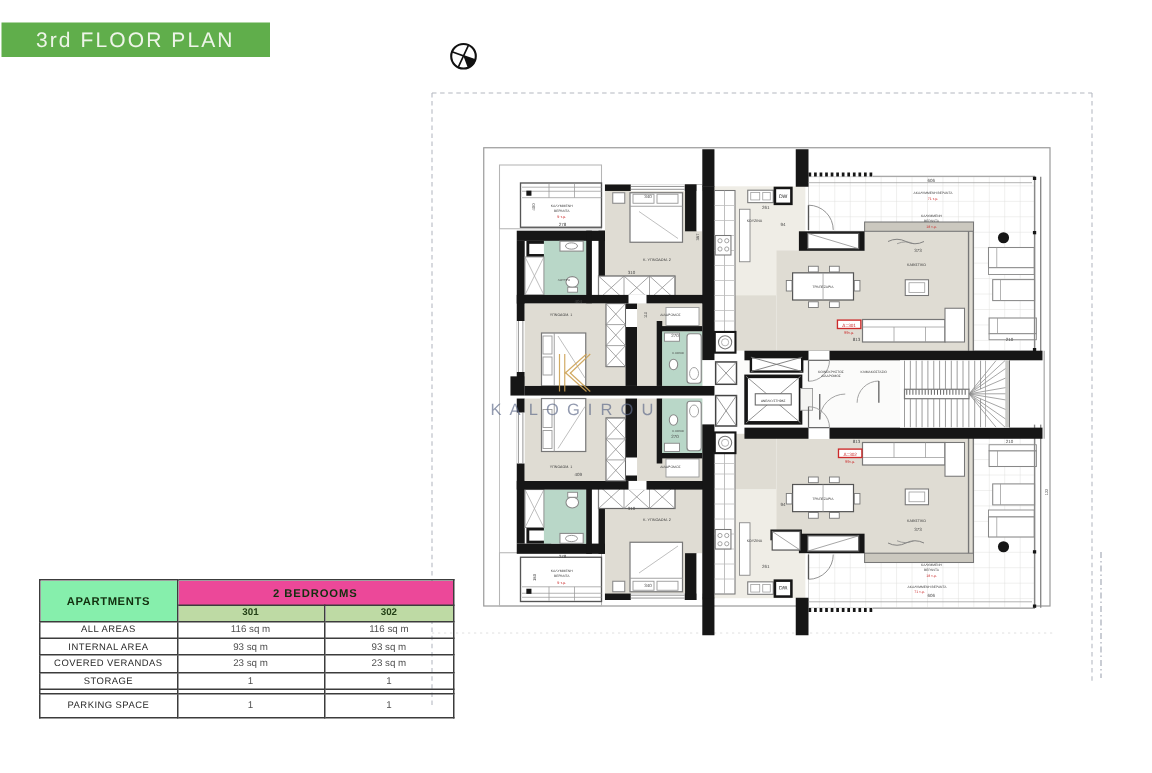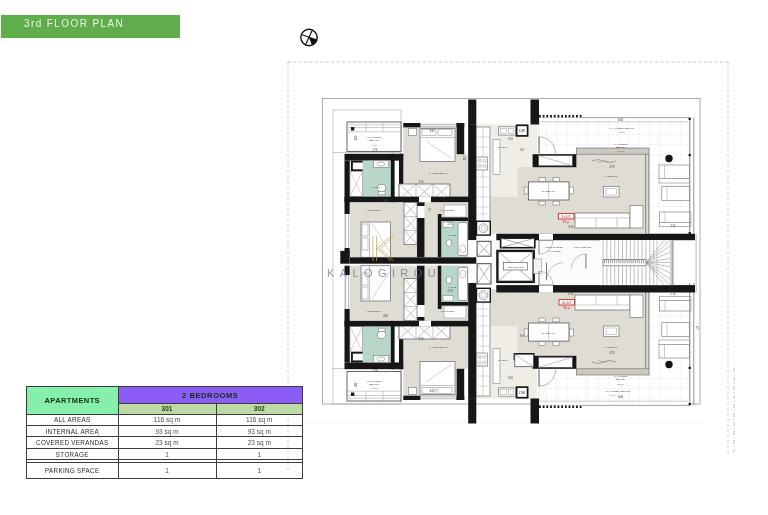--- a/index.html
+++ b/index.html
@@ -4,21 +4,21 @@
 html,body{margin:0;padding:0;background:#ffffff;}
 body{width:768px;height:515px;font-family:"Liberation Sans",sans-serif;position:relative;overflow:hidden;}
 .abs{position:absolute;}
 table.apt{border-collapse:collapse;table-layout:fixed;}
 table.apt td,table.apt th{border:1px solid #3c3c3c;padding:0;text-align:center;vertical-align:middle;overflow:hidden;}
 </style></head>
 <body>
 
 <div class="abs" style="left:1px;top:14.5px;width:179px;height:23px;background:#60ae4b;"></div>
 
-<div class="abs" style="left:24px;top:17.5px;width:160px;font-size:10px;color:#eef5e8;letter-spacing:1.4px;">3rd FLOOR PLAN</div>
+<div class="abs" style="left:24px;top:17.5px;width:160px;font-size:14px;color:#eef5e8;letter-spacing:1.4px;">3rd FLOOR PLAN</div>
 <svg width="768" height="515" viewBox="0 0 768 515" font-family="Liberation Sans, sans-serif" style="position:absolute;left:0;top:0">
 <defs>
 <pattern id="tiles" width="10.3" height="10.3" patternUnits="userSpaceOnUse">
 <path d="M10.3,0 L0,0 0,10.3" fill="none" stroke="#dddddc" stroke-width="0.6"></path>
 </pattern>
 <clipPath id="clipTop">
         <rect x="280" y="60" width="460" height="197.4"></rect>
       </clipPath>
 <clipPath id="clipTopR">
         <rect x="280" y="60" width="460" height="180.2"></rect>
@@ -487,21 +487,21 @@
 <colgroup>
       <col style="width:91.5px">
       <col style="width:98px">
       <col style="width:86.5px">
     </colgroup>
 <tbody>
       <tr style="height:17px;">
 
 <td rowspan="2" style="background:#86efac;font-weight:bold;font-size:7.5px;color:#12300f;letter-spacing:0.4px;">APARTMENTS</td>
 
-<td colspan="2" style="background:#8b5cf6;font-weight:bold;font-size:7.5px;color:#12300f;letter-spacing:0.6px;">2 BEDROOMS</td>
+<td colspan="2" style="background:#ec4899;font-weight:bold;font-size:7.5px;color:#12300f;letter-spacing:0.6px;">2 BEDROOMS</td>
 </tr>
 <tr style="height:10.5px;">
 
 <td style="background:#bedaa4;font-weight:bold;color:#234016;">301</td>
 
 <td style="background:#bedaa4;font-weight:bold;color:#234016;">302</td>
 </tr>
 
 <tr style="height:11.5px;">
         <td style="font-size:6.3px;letter-spacing:0.3px;">ALL AREAS</td>

